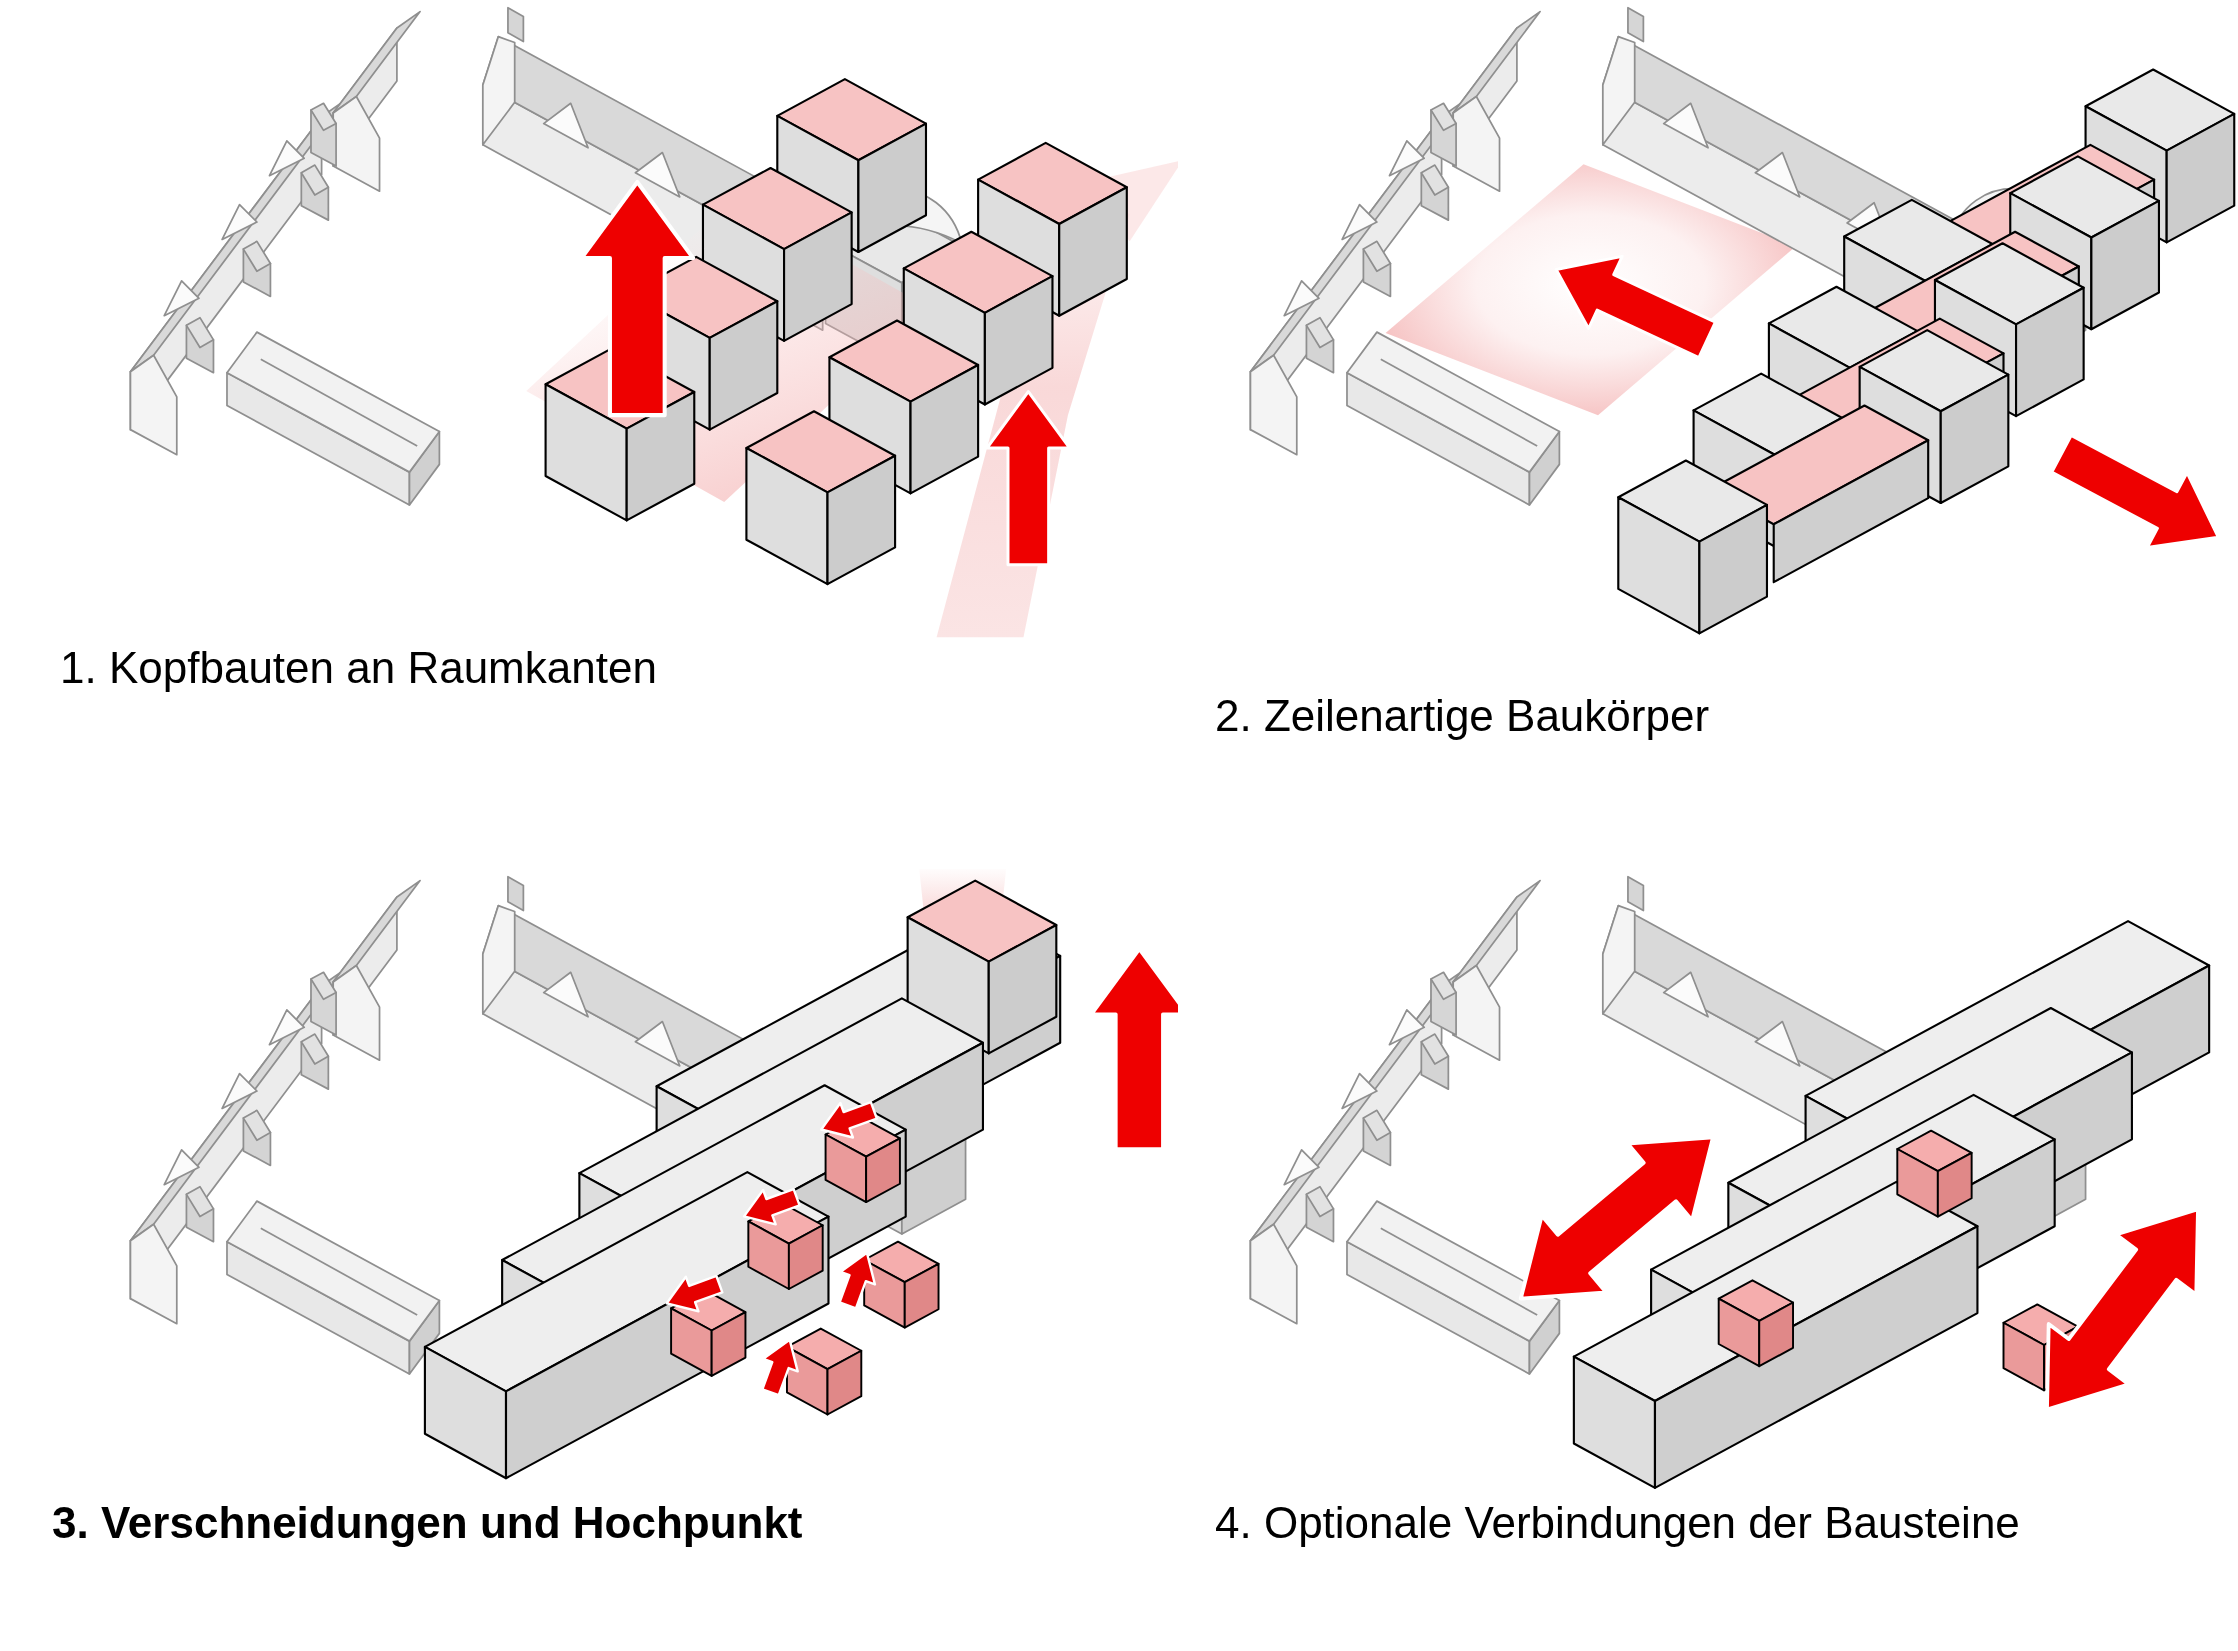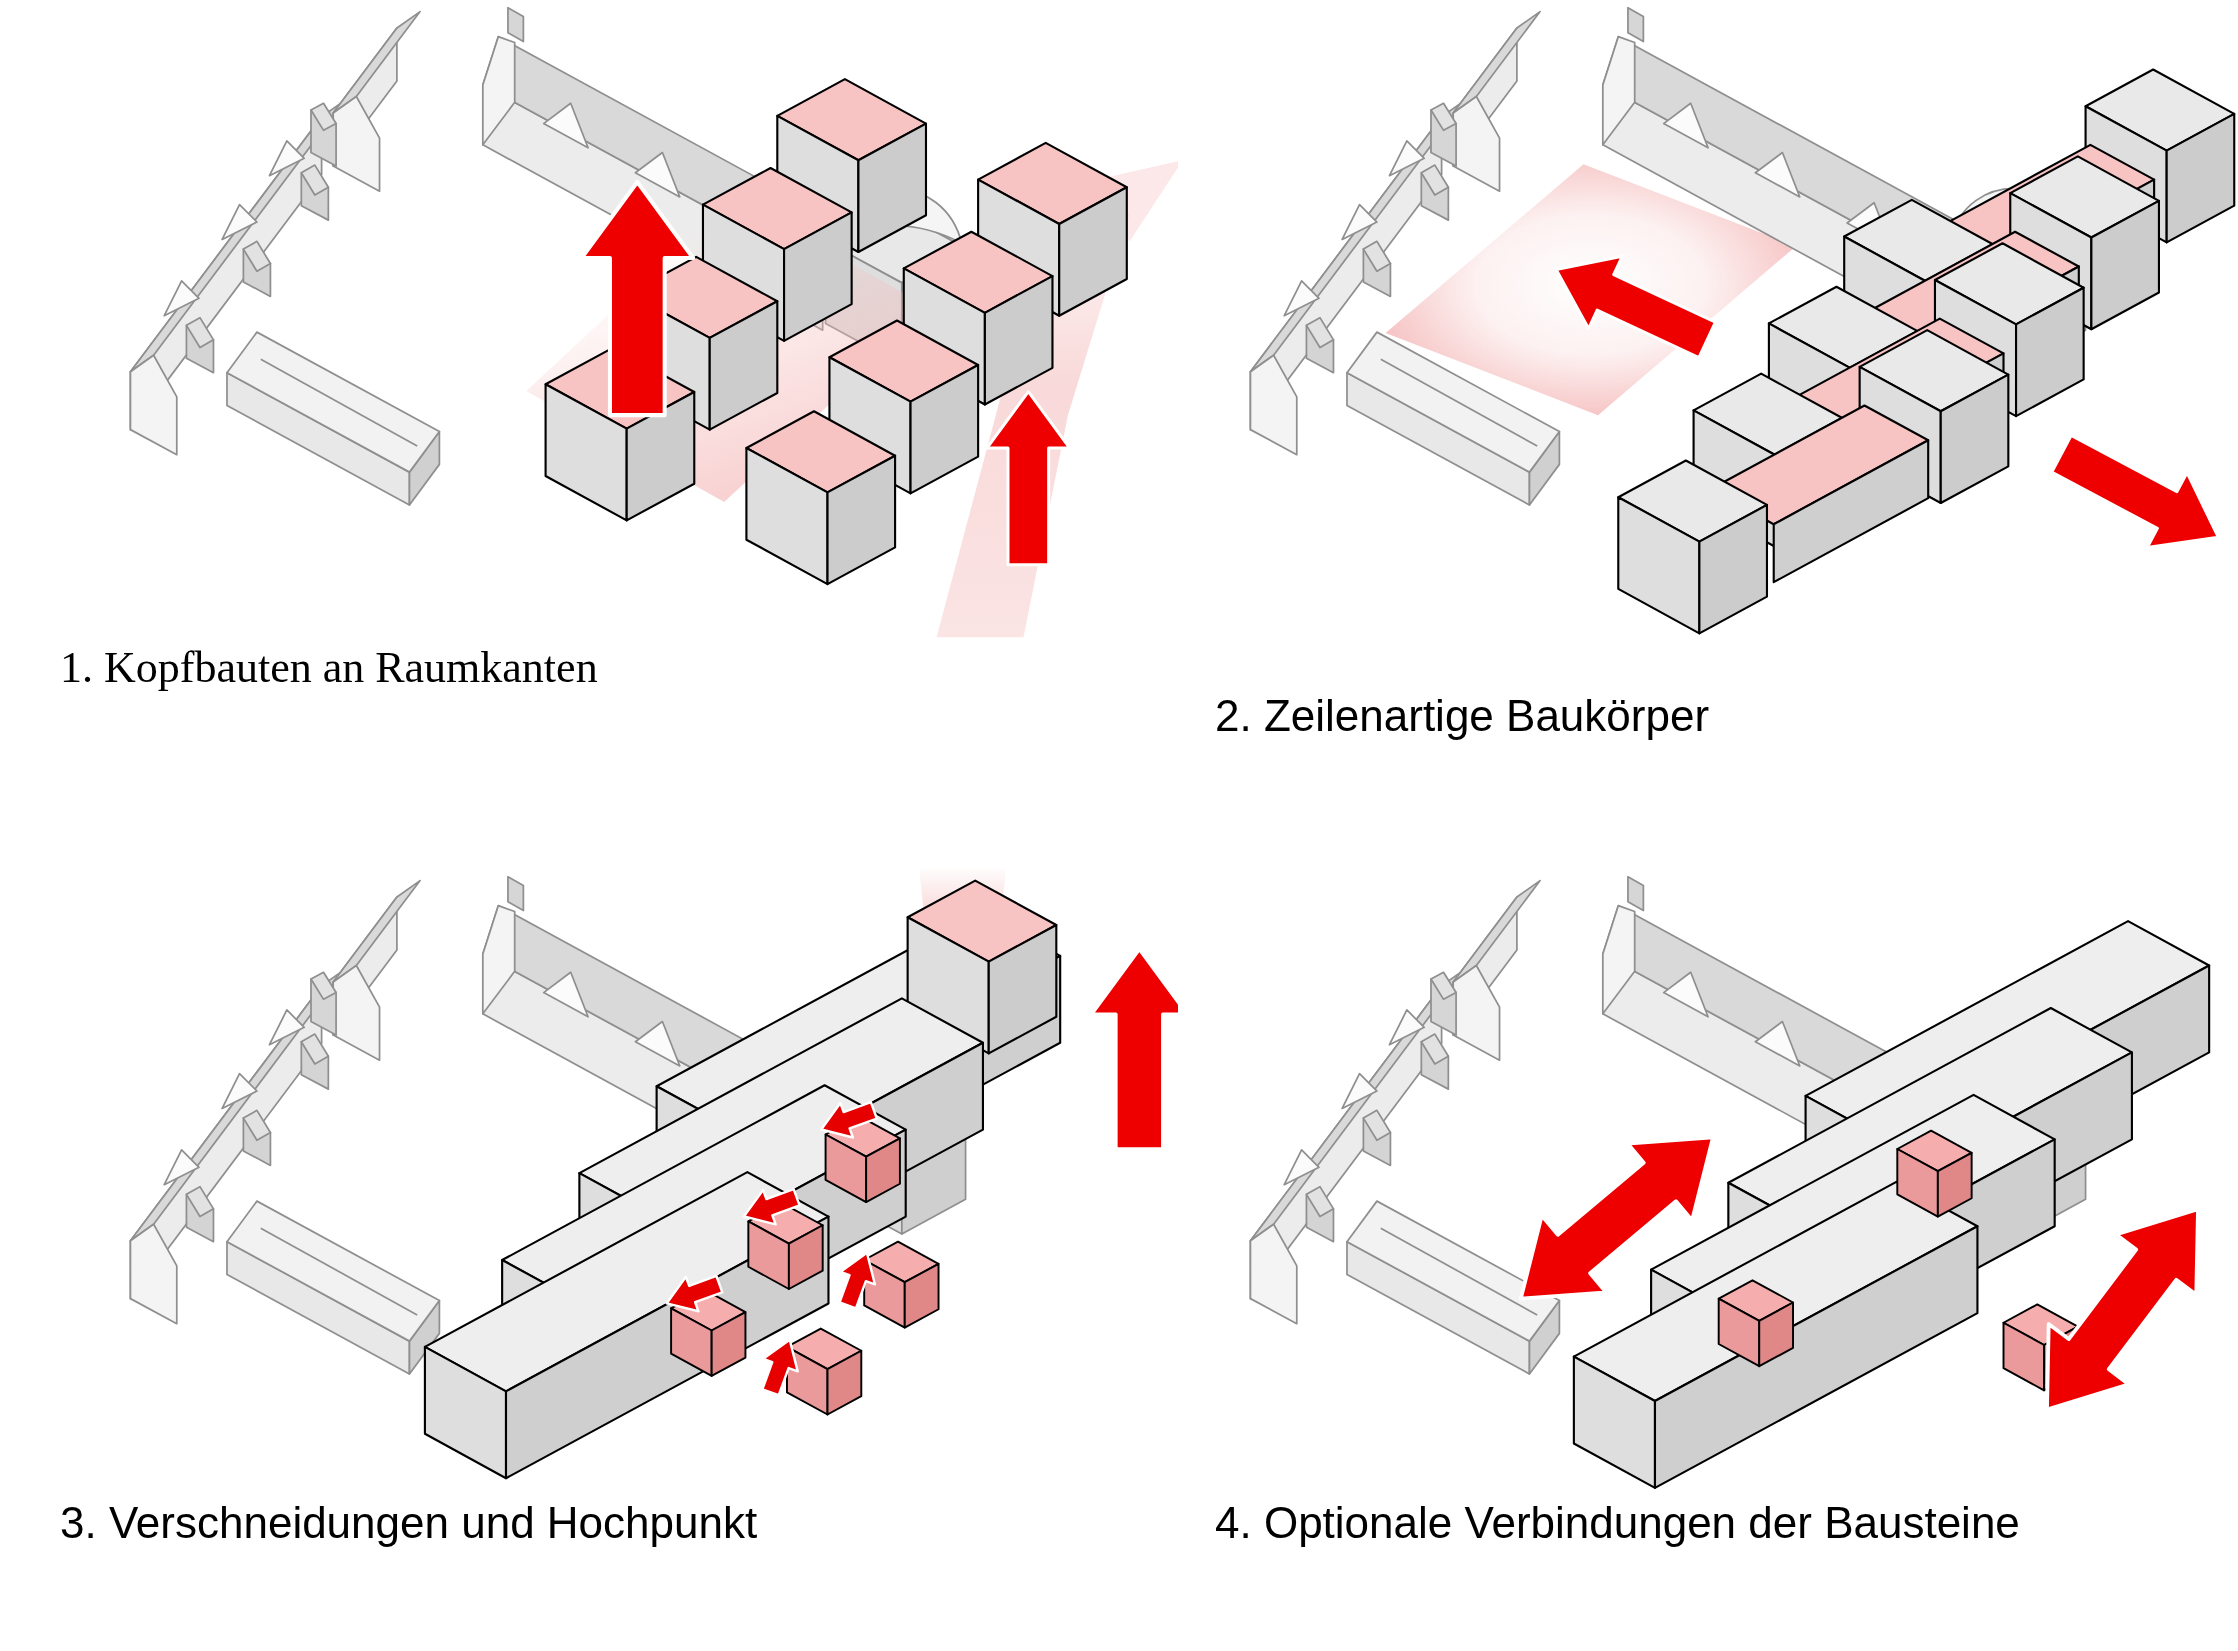--- a/index.html
+++ b/index.html
@@ -16,23 +16,23 @@
   #svg-p3{left:58px;top:869px;}
   #svg-p4{left:1178px;top:869px;}
   .caption{
     position:absolute;
     font-size:44px;
     line-height:1.15;
     color:#000;
     white-space:nowrap;
     letter-spacing:0px;
   }
-  #cap-1{left:60px;top:643px;font-family:Liberation Serif, serif;}
+  #cap-1{left:60px;top:643px;}
   #cap-2{left:1215px;top:643px;margin-top:48px;}
-  #cap-3{left:60px;top:1498px;}
+  #cap-3{left:52px;top:1498px;font-weight:bold;}
   #cap-4{left:1215px;top:1498px;}
   polygon,path,rect{stroke-linejoin:round;}
 </style>
 </head>
 <body>
 
 <svg width="0" height="0" style="position:absolute" aria-hidden="true">
   <defs>
     <linearGradient id="pinkFadeDiag" x1="0.75" y1="1" x2="0.25" y2="0">
       <stop offset="0" stop-color="#f2a6a6" stop-opacity="0.6"></stop>

